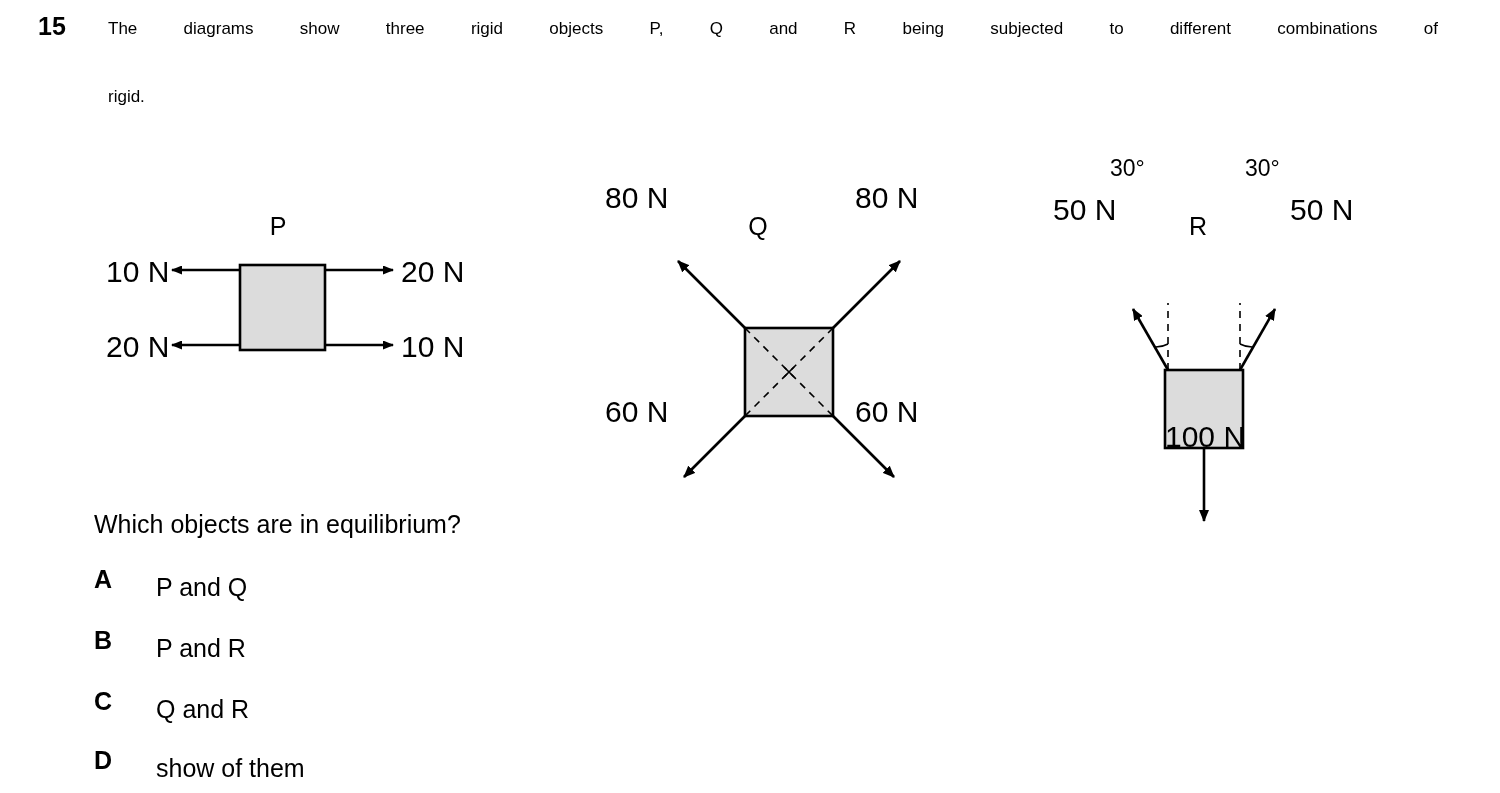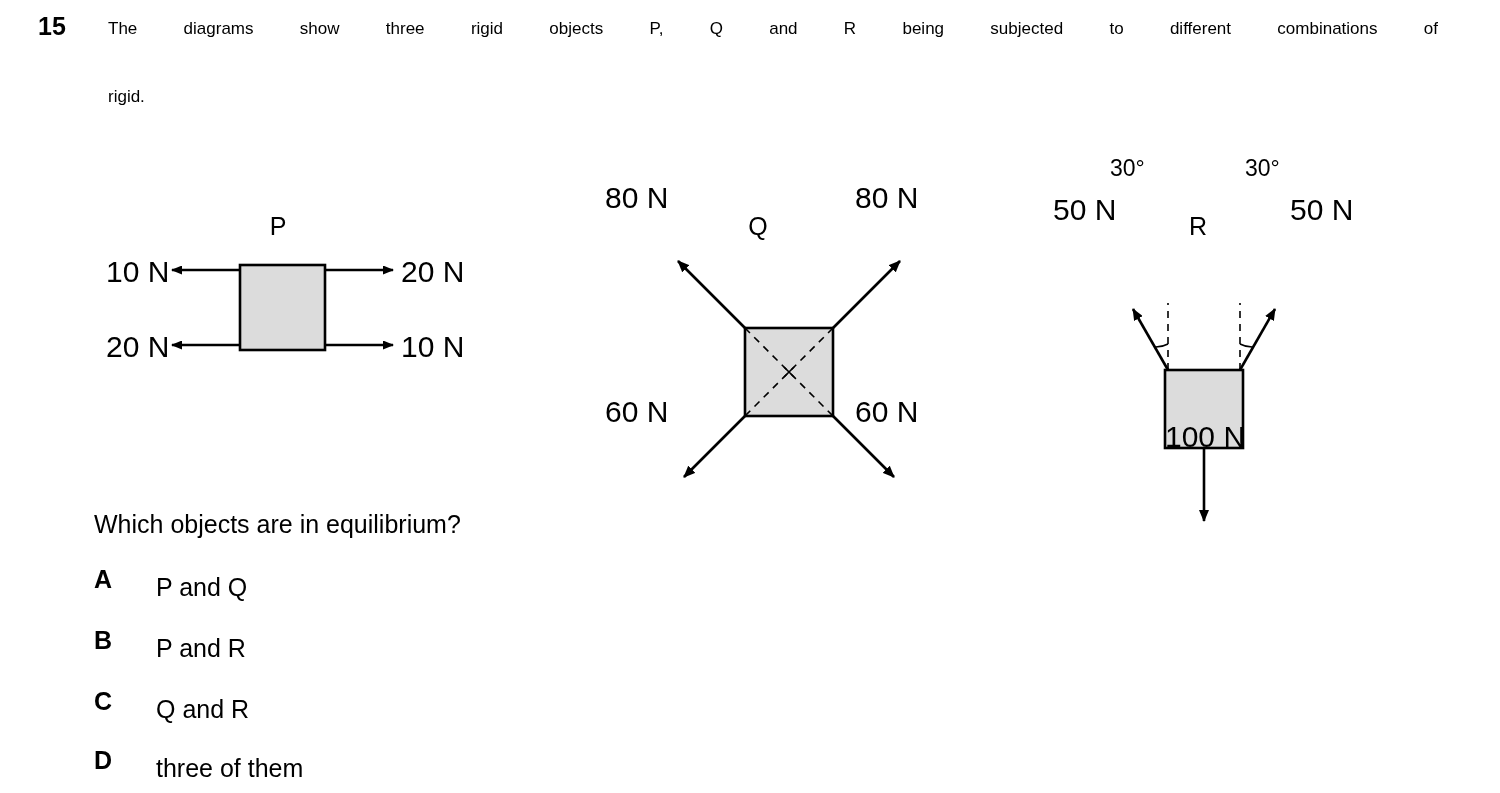--- a/index.html
+++ b/index.html
@@ -244,16 +244,16 @@
   <div class="option opt-b">
     <span class="letter">B</span>
     <span class="text">P and R</span>
   </div>
   <div class="option opt-c">
     <span class="letter">C</span>
     <span class="text">Q and R</span>
   </div>
   <div class="option opt-d">
     <span class="letter">D</span>
-    <span class="text">three of them</span>
+    <span class="text">show of them</span>
   </div>
 
 </div>
 
 </body></html>

